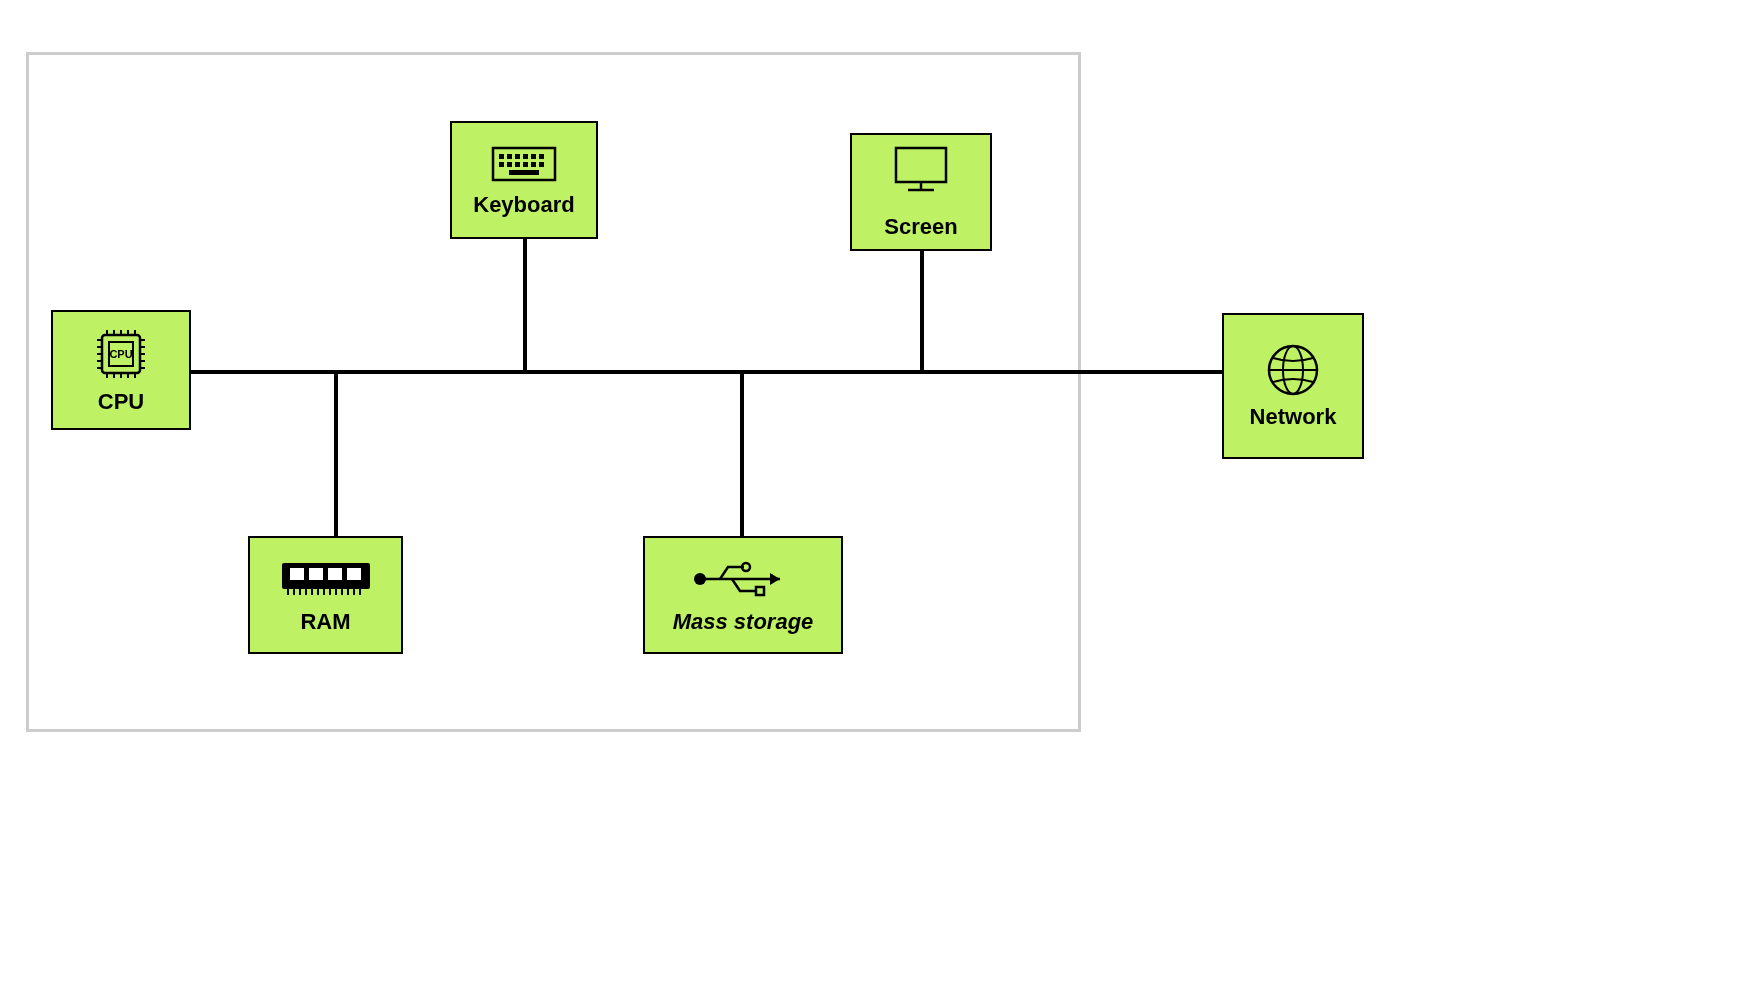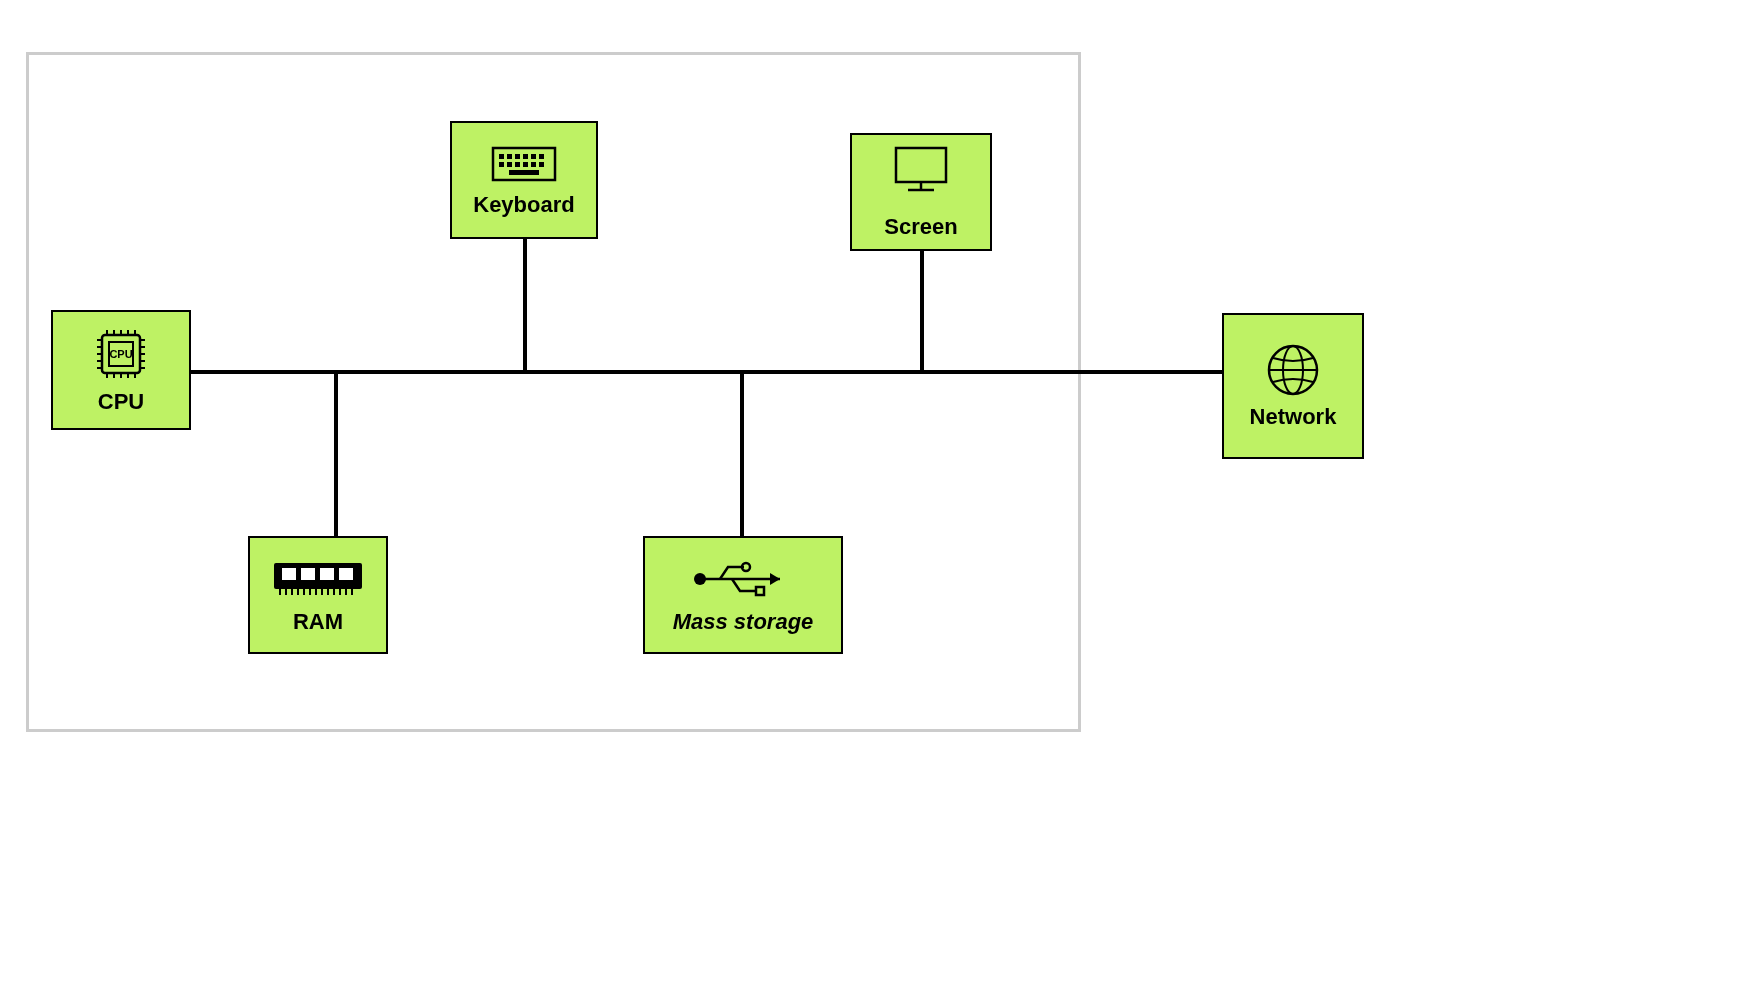--- a/index.html
+++ b/index.html
@@ -41,21 +41,21 @@
     
     
     .cpu-box { left: 51px; top: 310px; width: 140px; height: 120px; }
     
     .keyboard-box { left: 450px; top: 121px; width: 148px; height: 118px; }
     
     .screen-box { left: 850px; top: 133px; width: 142px; height: 118px; gap: 12px; }
     
     .network-box { left: 1222px; top: 313px; width: 142px; height: 146px; }
     
-    .ram-box { left: 248px; top: 536px; width: 140px; height: 118px; }
+    .ram-box { left: 248px; top: 536px; width: 155px; height: 118px; }
     
     .storage-box { left: 643px; top: 536px; width: 200px; height: 118px; font-style: italic; }
     
     
     .bus-main { left: 191px; top: 370px; width: 1031px; height: 4px; }
     
     
     .bus-keyboard { left: 523px; top: 239px; width: 4px; height: 133px; }
     
     .bus-screen { left: 920px; top: 239px; width: 4px; height: 133px; }

